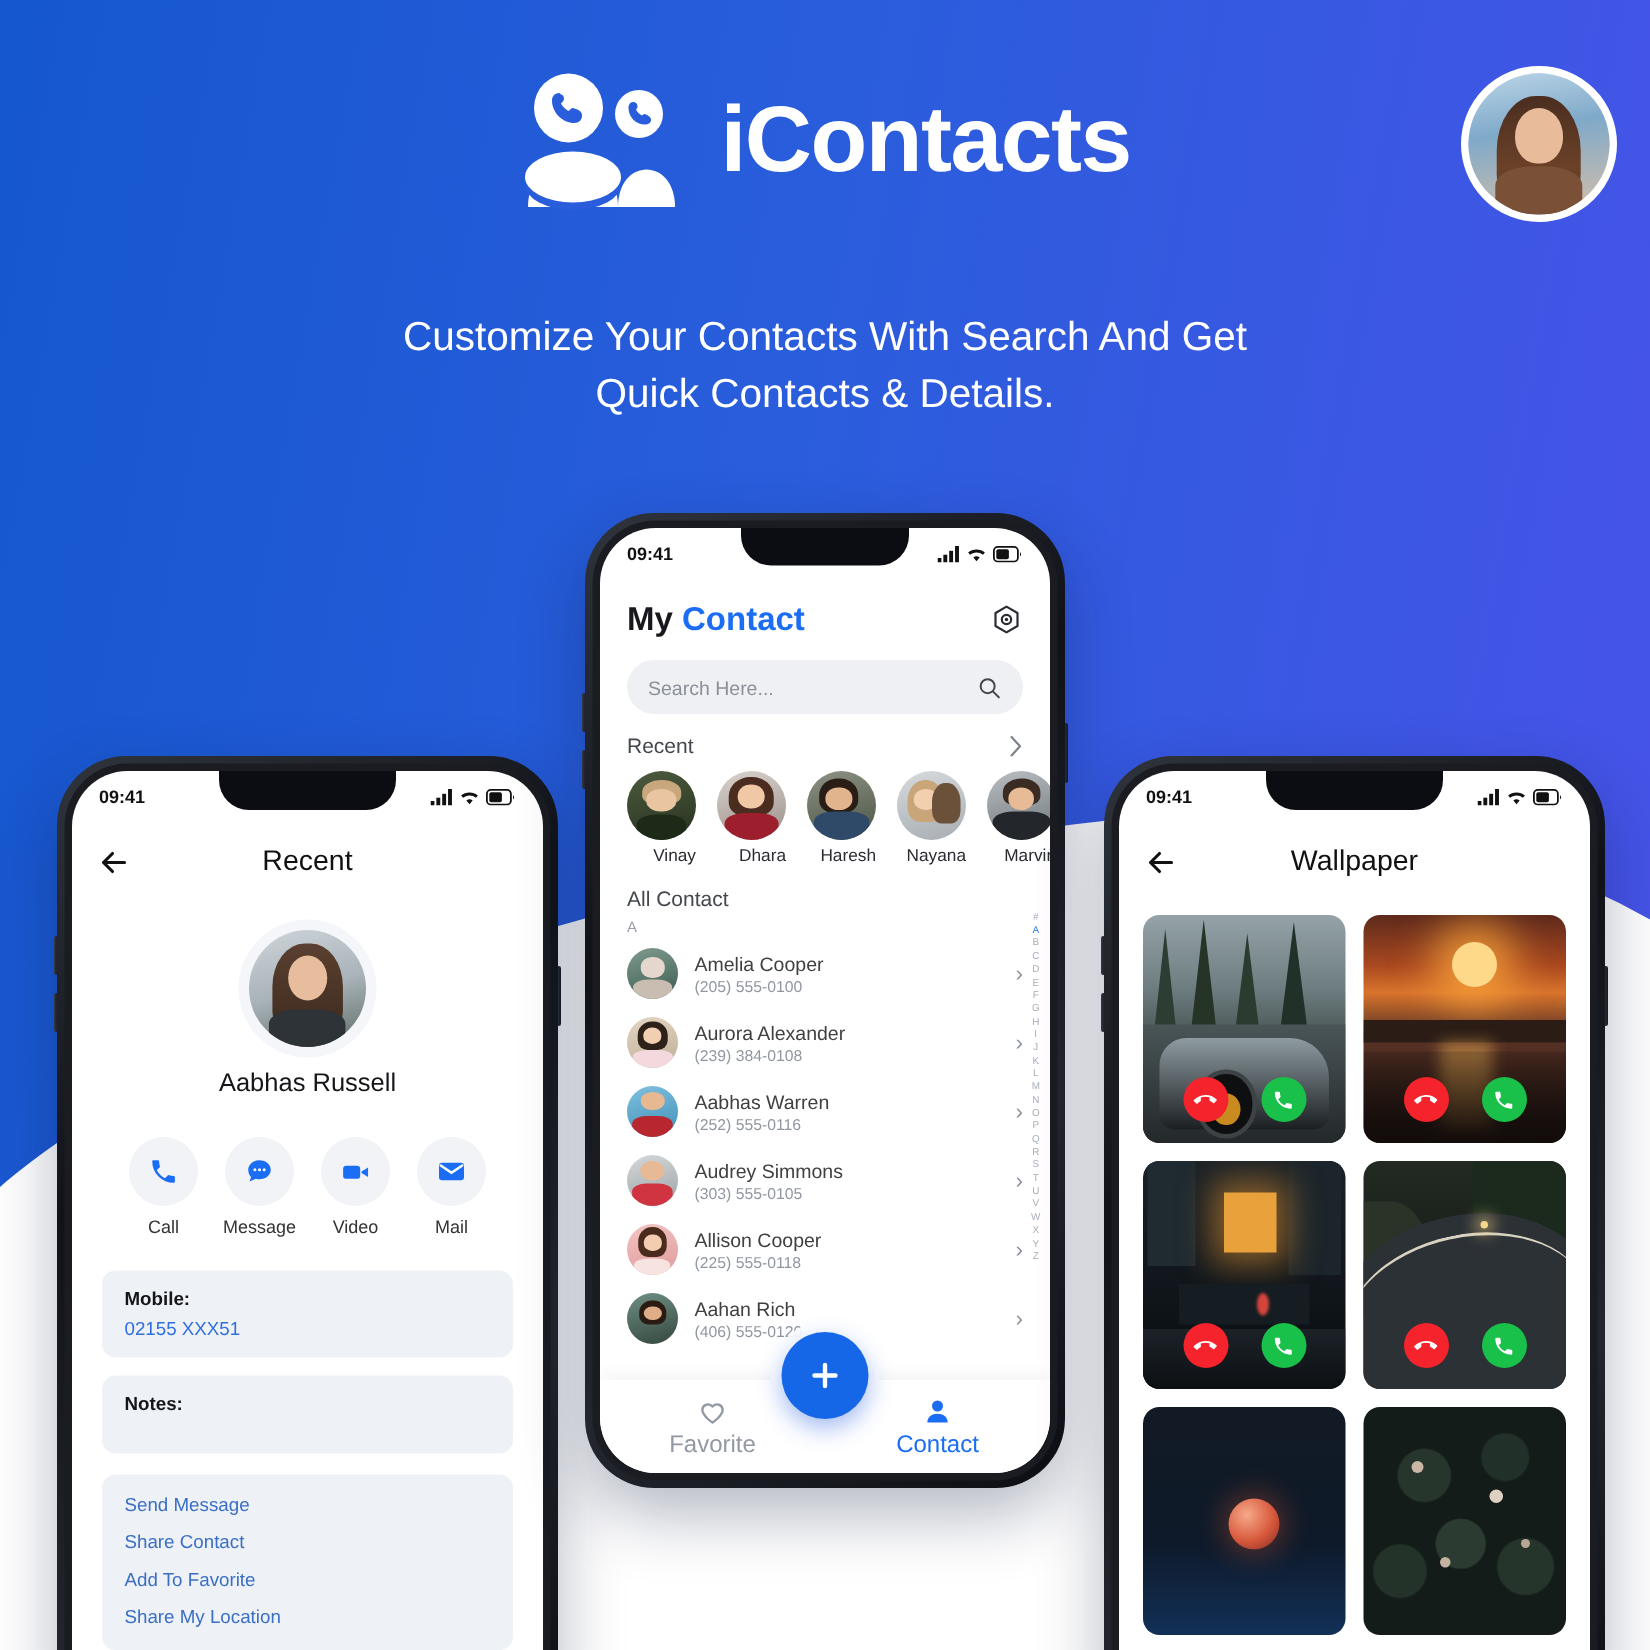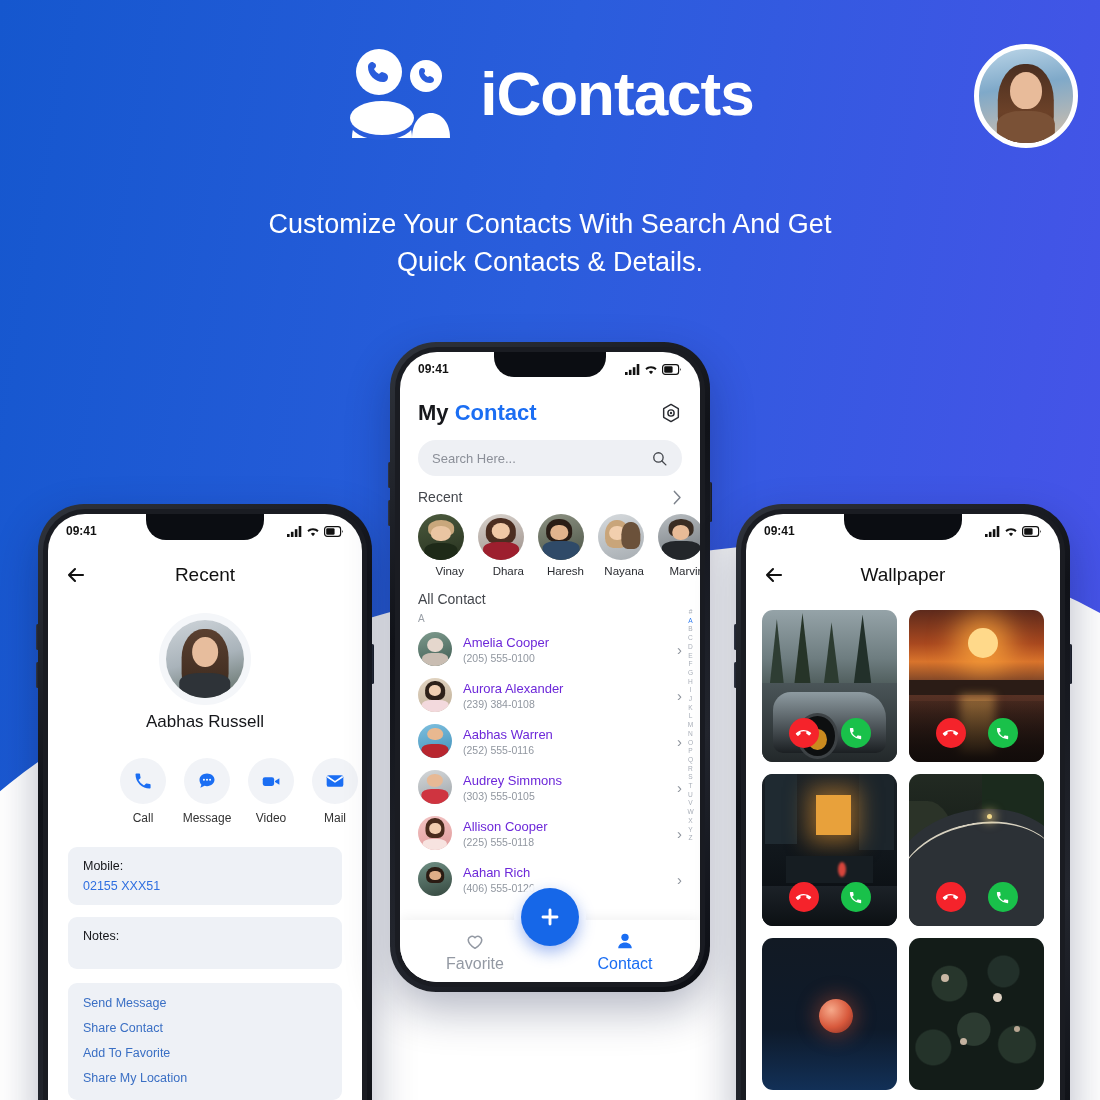--- a/index.html
+++ b/index.html
@@ -125,33 +125,33 @@
   .lp-avatar .face{
     position:absolute; left:50%; top:22%; transform:translateX(-50%);
     width:33%; height:38%; border-radius:50%; background:#e7bd9d;
   }
   .lp-avatar .torso{
     position:absolute; left:50%; bottom:0; transform:translateX(-50%);
     width:66%; height:32%; border-radius:38% 38% 0 0; background:#2e3338;
   }
   .lp-name{ text-align:center; font-size:17px; color:#15161a; margin-top:14px; }
   .action-row{
-    display:flex; justify-content:flex-end; gap:10px; margin-top:26px;
+    display:flex; justify-content:center; gap:10px; margin-top:26px;
   }
   .action{ width:54px; text-align:center; }
   .action .circ{
     width:46px; height:46px; border-radius:50%; background:#f1f3f7;
     margin:0 auto; display:flex; align-items:center; justify-content:center;
   }
   .action .lbl{ font-size:12px; color:#333; margin-top:7px; }
   .card{
     margin:0 20px 12px; background:#eef1f6; border-radius:9px;
     padding:12px 15px;
   }
-  .card .k{ font-size:12.5px; font-weight:normal; color:#15161a; }
+  .card .k{ font-size:12.5px; font-weight:bold; color:#15161a; }
   .card .v{ font-size:12.5px; color:#2f6fe0; margin-top:6px; }
   .links{
     margin:14px 20px 0; background:#eef1f6; border-radius:9px;
     padding:13px 15px 15px;
   }
   .links a{
     display:block; font-size:12.5px; color:#3a6fc4; margin-bottom:11px;
     text-decoration:none;
   }
   .links a:last-child{ margin-bottom:0; }
@@ -184,21 +184,21 @@
   .rec .nm{ font-size:11.5px; color:#2a2c31; margin-top:5px; white-space:nowrap; }
   .all-label{ font-size:14px; color:#44474d; padding:14px 18px 0; }
   .alpha-letter{ font-size:10px; color:#9aa0a8; padding:6px 18px 0; }
   .clist{ margin-top:2px; }
   .crow{
     display:flex; align-items:center; gap:11px; padding:6px 18px;
     position:relative;
   }
   .crow .pic{ width:34px; height:34px; border-radius:50%; overflow:hidden; flex:0 0 auto; position:relative; }
   .crow .tx{ flex:1; min-width:0; }
-  .crow .nm{ font-size:13px; color:#6d28d9; white-space:nowrap; overflow:hidden; }
+  .crow .nm{ font-size:13px; color:#404040; white-space:nowrap; overflow:hidden; }
   .crow .ph{ font-size:10.5px; color:#9197a0; margin-top:2px; }
   .chev{ color:#8d939c; font-size:15px; }
   .alpha-index{
     position:absolute; right:3px; top:256px; width:13px;
     display:flex; flex-direction:column; align-items:center;
     font-size:6.6px; color:#a8aeb8; line-height:1.32; z-index:12;
   }
   .alpha-index .on{ color:#2f7bf0; }
   .fab{
     position:absolute; left:50%; transform:translateX(-50%); bottom:36px;

